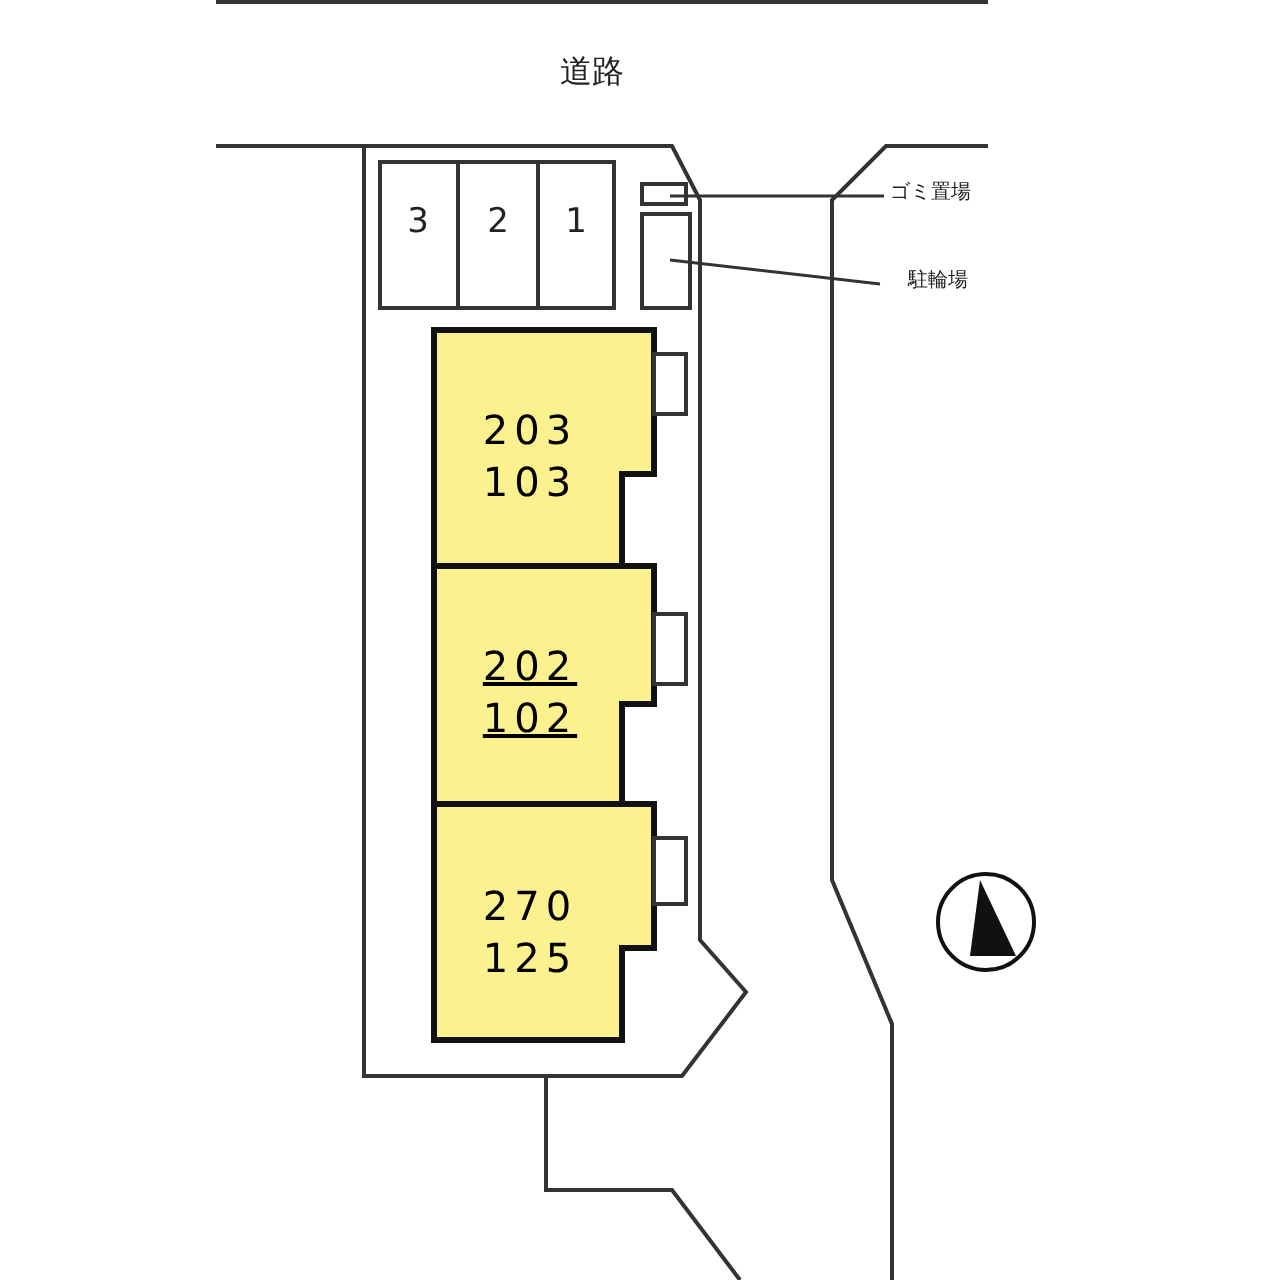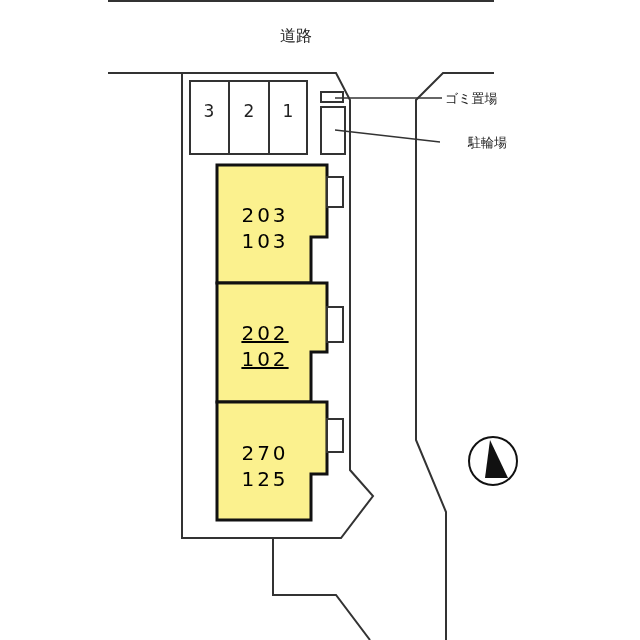--- a/index.html
+++ b/index.html
@@ -1,19 +1,19 @@
 <!DOCTYPE html>
 <html><head>
   <meta charset="utf-8">
   <style>
     html, body { margin: 0; padding: 0; background: #ffffff; }
     body { width: 640px; height: 640px; position: relative; overflow: hidden;
            font-family: "DejaVu Sans", sans-serif; }
     svg.plan { position: absolute; left: 0; top: 0; width: 640px; height: 640px; }
-    .lbl { position: absolute; color: #222; font-size: 13px; white-space: nowrap; line-height: 1; }
+    .lbl { position: absolute; color: #222; font-size: 10px; white-space: nowrap; line-height: 1; }
     .unit { position: absolute; text-align: center; font-size: 20px; letter-spacing: 3px;
             color: #000000; line-height: 26px; font-family: "DejaVu Sans", sans-serif; }
     .bay-num { position: absolute; font-size: 17px; color: #222; text-align: center; width: 38px; }
   </style>
 </head>
 <body>
 
 <svg class="plan" viewBox="0 0 640 640">
 
   <line x1="108" y1="1" x2="494" y2="1" stroke="#333" stroke-width="2"></line>
@@ -51,21 +51,21 @@
   </g>
 
   <g>
     <circle cx="493" cy="461" r="24" fill="#fff" stroke="#111" stroke-width="2"></circle>
     <polygon points="490,440 508,478 485,478" fill="#111"></polygon>
   </g>
 </svg>
 
 <div class="lbl" style="left:248px;top:28px;font-size:16px;margin-left:32px;">道路</div>
 <div class="lbl" style="left:445px;top:92px;">ゴミ置場</div>
-<div class="lbl" style="left:468px;top:136px;">駐輪場</div>
+<div class="lbl" style="left:454px;top:136px;">駐輪場</div>
 
 <div class="bay-num" style="left:190px;top:101px;">3</div>
 <div class="bay-num" style="left:230px;top:101px;">2</div>
 <div class="bay-num" style="left:269px;top:101px;">1</div>
 
 <div class="unit" style="left:230px;top:202px;width:70px;">
   <div>203</div>
   <div>103</div>
 </div>
 <div class="unit" style="left:230px;top:320px;width:70px;text-decoration:underline;">

